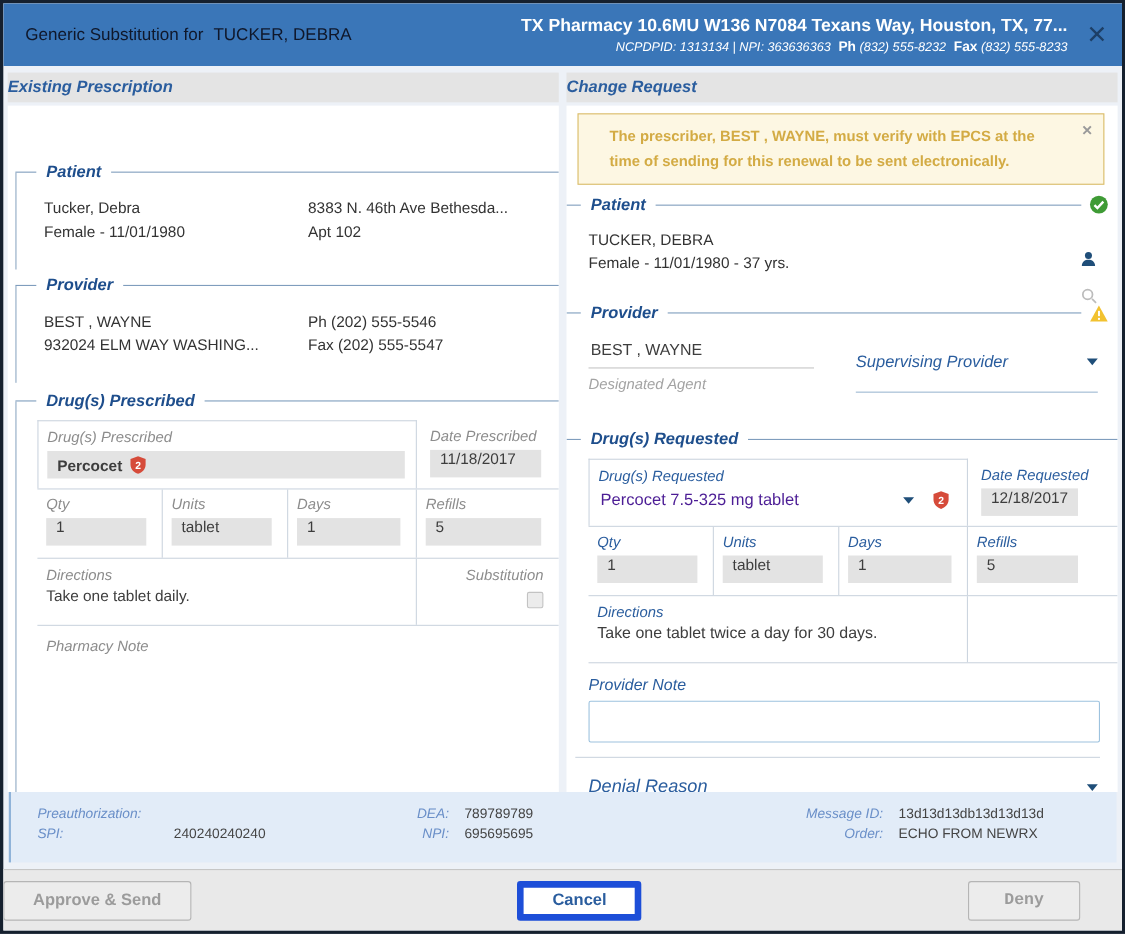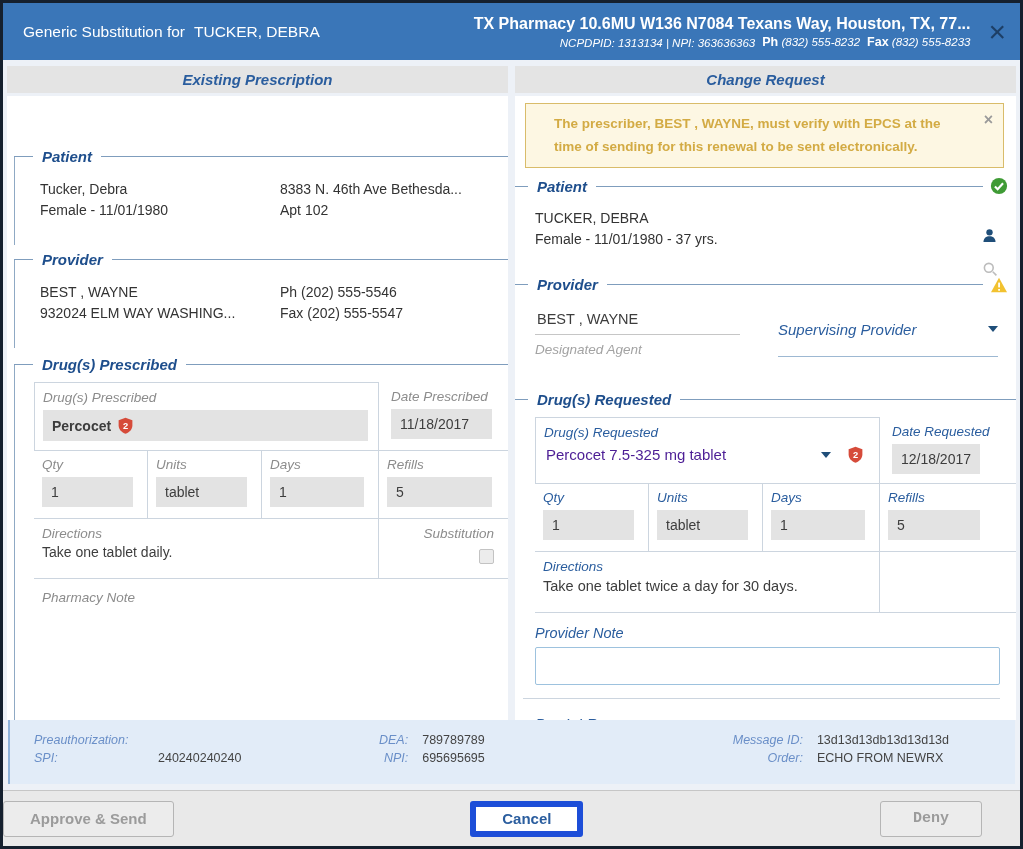--- a/index.html
+++ b/index.html
@@ -4,33 +4,33 @@
 <style>
   * { margin:0; padding:0; box-sizing:border-box; }
   html,body { width:1023px; height:849px; }
   body { font-family:"Liberation Sans", sans-serif; background:#fff; }
   .dialog { width:1023px; height:849px; border:3px solid #15202e; background:#edf1f7;
             display:flex; flex-direction:column; overflow:hidden; }
 
   
   .hdr { height:57px; background:#3a76b8; display:flex; align-items:center;
          padding:0 14px 0 20px; flex-shrink:0; }
-  .hdr-title { color:#ffffff; font-size:15.5px; white-space:nowrap; display:flex; gap:9px; }
+  .hdr-title { color:#0f172a; font-size:15.5px; white-space:nowrap; display:flex; gap:9px; }
   .hdr-right { margin-left:auto; text-align:right; color:#fff; margin-right:18px; }
   .hdr-line1 { font-weight:bold; font-size:16px; }
   .hdr-line2 { font-size:11.5px; margin-top:2px; display:flex; gap:7px; justify-content:flex-end; align-items:flex-end; }
   .it { font-style:italic; }
   .hdr-b { font-weight:bold; font-size:12.5px; }
   .hdr-close { color:#1d3f66; font-size:30px; line-height:28px; cursor:pointer; }
 
   
   .content { flex:1; display:flex; gap:7px; padding:6px 4px 0 4px; min-height:0; }
   .panel { flex:1; display:flex; flex-direction:column; min-width:0; }
   .ptitle { height:27px; background:#e4e4e4; display:flex; align-items:center;
-            justify-content:center; margin-bottom:3px; flex-shrink:0; }
+            margin-bottom:3px; flex-shrink:0; }
   .ptitle span { color:#2a5d9e; font-weight:bold; font-style:italic; font-size:15px; }
   .pbody { background:#fff; flex:1; display:flex; flex-direction:column;
            position:relative; overflow:hidden; }
 
   
   .fs { position:relative; }
   .vline { position:absolute; left:0; top:9px; bottom:0; width:1px; background:#8fa9c4; }
   .legend-row { display:flex; align-items:center; }
   .legend-dash { width:19px; height:1px; background:#7f9dbd; flex-shrink:0; }
   .legend-dash.short { width:13px; }
@@ -51,21 +51,21 @@
   .c4 { padding:6px 14px 11px 8px; border-right:1px solid #ccd5df; }
   .c4.w1 { width:114px; } .c4.w2 { width:114px; } .c4.w3 { width:117px; }
   .c4.last { flex:1; border-right:none; }
   .dircell { width:345px; border-right:1px solid #ccd5df; padding:7px 10px 18px 8px; }
   .subcell { flex:1; padding:7px 14px 10px; text-align:right; }
   .notecell { padding:11px 10px 10px 8px; }
 
   .lbl  { color:#8c8c8c; font-style:italic; font-size:13.5px; }
   .lblb { color:#2a5d9e; font-style:italic; font-size:13.5px; }
   .val  { color:#3d3d3d; font-size:14px; }
-  .ginput { background:#e3e3e3; padding:7px 9px; margin-top:5px; font-size:14px;
+  .ginput { background:#e3e3e3; padding:0 9px; margin-top:5px; font-size:14px;
             color:#3d3d3d; min-height:25px; }
   .druginput { display:flex; align-items:center; gap:7px; font-weight:bold; }
   .namerow { display:flex; align-items:center; padding:6px 6px 2px 2px; }
   .drugname { color:#4c1d95; font-size:15px; }
   .caret { width:0; height:0; border-left:5px solid transparent;
            border-right:5px solid transparent; border-top:6px solid #1f4e79; }
   .checkbox { display:inline-block; width:15px; height:15px; background:#ececec;
               border:1px solid #c3c3c3; border-radius:2px; margin-top:8px; }
 
   

